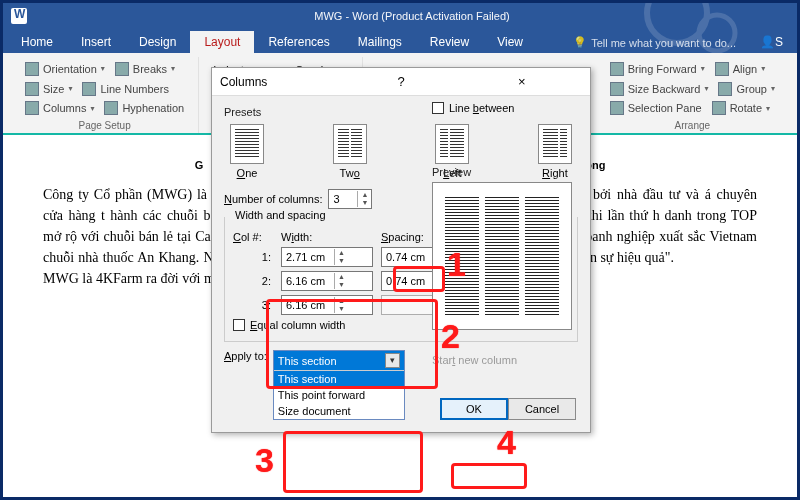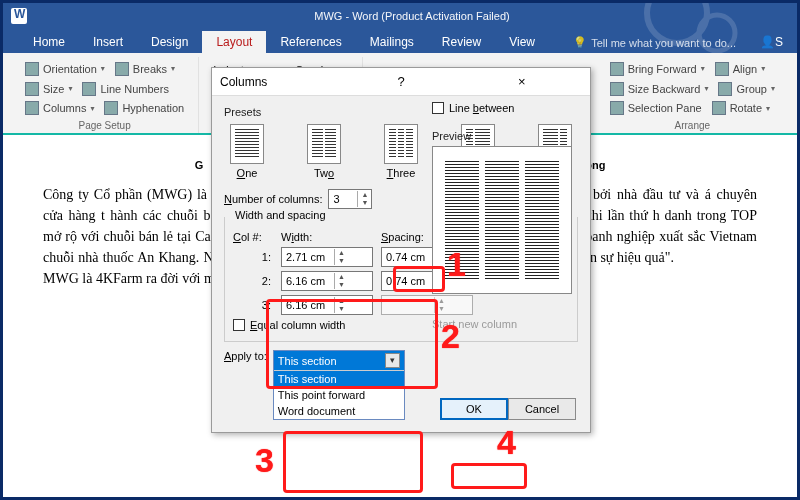--- a/index.html
+++ b/index.html
@@ -2,21 +2,21 @@
 <html><head>
 <meta charset="utf-8">
 <style>
 *{box-sizing:border-box;margin:0;padding:0;font-family:"Segoe UI",Tahoma,sans-serif;font-size:11px}
 body{width:800px;height:500px;overflow:hidden;background:#fff;border:3px solid #0a2a66;position:relative}
 .titlebar{height:26px;background:linear-gradient(#2b579a,#2b579a);color:#fff;display:flex;align-items:center;padding:0 8px;font-size:12px}
 .titlebar .doc-icon{width:16px;height:16px;background:#fff;margin-right:8px;border-radius:2px;position:relative}
 .titlebar .doc-icon:before{content:"W";color:#2b579a;font-weight:bold;position:absolute;left:3px;top:-1px;font-size:12px}
 .titlebar .title{flex:1;text-align:center;opacity:.95}
 .titlebar .bg-deco{position:absolute;right:40px;top:-10px;width:200px;height:60px;opacity:.15}
-.tabstrip{height:24px;background:#2b579a;display:flex;align-items:flex-end;padding-left:16px;color:#fff}
+.tabstrip{height:24px;background:#2b579a;display:flex;align-items:flex-end;padding-left:4px;color:#fff}
 .tab{padding:4px 14px;cursor:pointer;font-size:12px}
 .tab.active{background:#f3f3f3;color:#b91c1c}
 .tellme{margin-left:auto;padding:4px 10px;opacity:.8;display:flex;align-items:center;gap:4px}
 .ribbon{height:82px;background:#f3f3f3;border-bottom:2px solid #14b8a6;display:flex;padding:4px 8px 0;gap:4px}
 .rgrp{border-right:1px solid #e1e1e1;padding:2px 10px 0;display:flex;flex-direction:column}
 .rgrp .row{display:flex;gap:2px;align-items:center;height:22px}
 .rgrp .lbl{color:#666;font-size:10px;text-align:center;margin-top:auto;padding:2px 0}
 .rbtn{display:flex;align-items:center;gap:4px;padding:2px 4px;color:#444;white-space:nowrap}
 .rbtn .ic{width:14px;height:14px;display:inline-block;background:#8aa;border:1px solid #678}
 .rbtn .dd{font-size:8px;color:#666}
@@ -204,28 +204,20 @@
           </div>
       <div class="preset">
             <div class="pic">
               <div class="c"></div>
               <div class="c"></div>
             </div>
             <div class="cap">Tw<u>o</u></div>
           </div>
       <div class="preset">
             <div class="pic">
-              <div class="c"></div>
-              <div class="c"></div>
-              <div class="c"></div>
-            </div>
-            <div class="cap"><u>T</u>hree</div>
-          </div>
-      <div class="preset">
-            <div class="pic">
               <div class="c" style="flex:.5"></div>
               <div class="c"></div>
             </div>
             <div class="cap"><u>L</u>eft</div>
           </div>
       <div class="preset">
             <div class="pic">
               <div class="c"></div>
               <div class="c" style="flex:.5"></div>
             </div>
@@ -305,27 +297,27 @@
     <div class="applyrow">
       <label><u>A</u>pply to:</label>
       <div class="combo">
         <div class="sel">
               <span>This section</span>
               <span class="dd">▾</span>
             </div>
         <div class="opts">
           <div class="opt hl">This section</div>
           <div class="opt">This point forward</div>
-          <div class="opt">Word document</div>
+          <div class="opt">Size document</div>
         </div>
       </div>
     </div>
 
     <div class="right-col">
-      <div class="chk" style="margin-top:-56px;margin-bottom:16px">
+      <div class="chk" style="margin-top:-56px;margin-bottom:52px">
             <span class="box"></span>
             <span>Line <u>b</u>etween</span>
           </div>
       <div class="fs-lbl">Preview</div>
       <div class="preview-box">
             <div class="pc"></div>
             <div class="pc"></div>
             <div class="pc"></div>
           </div>
       <div class="startnew">Star<u>t</u> new column</div>

